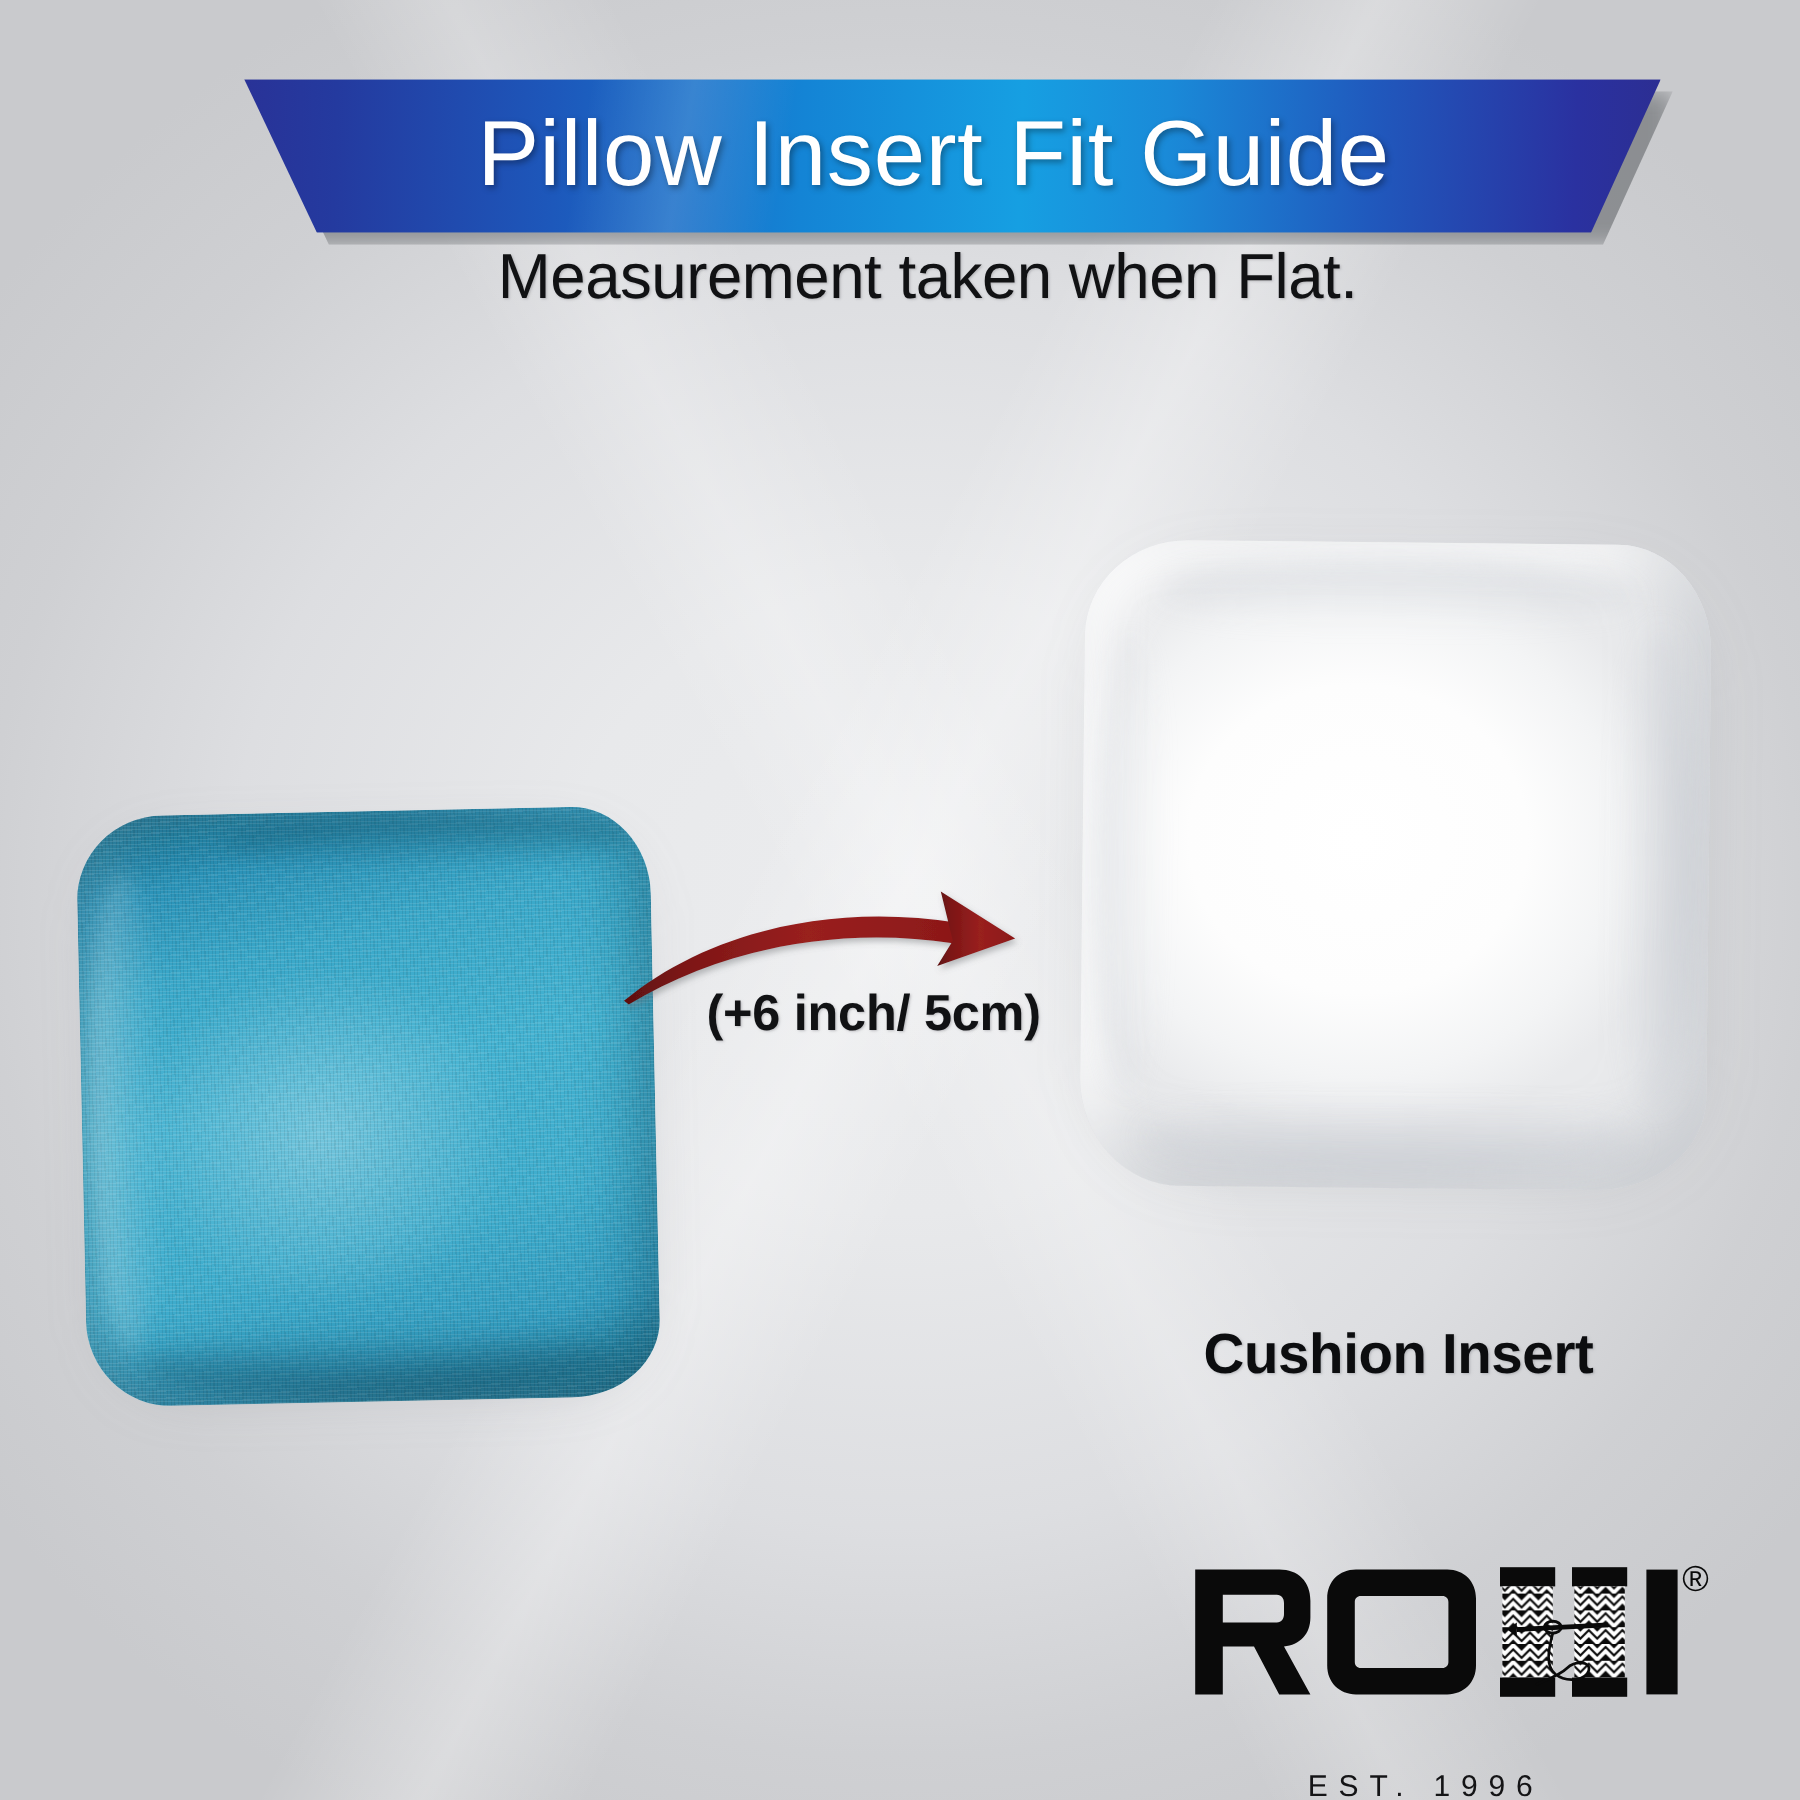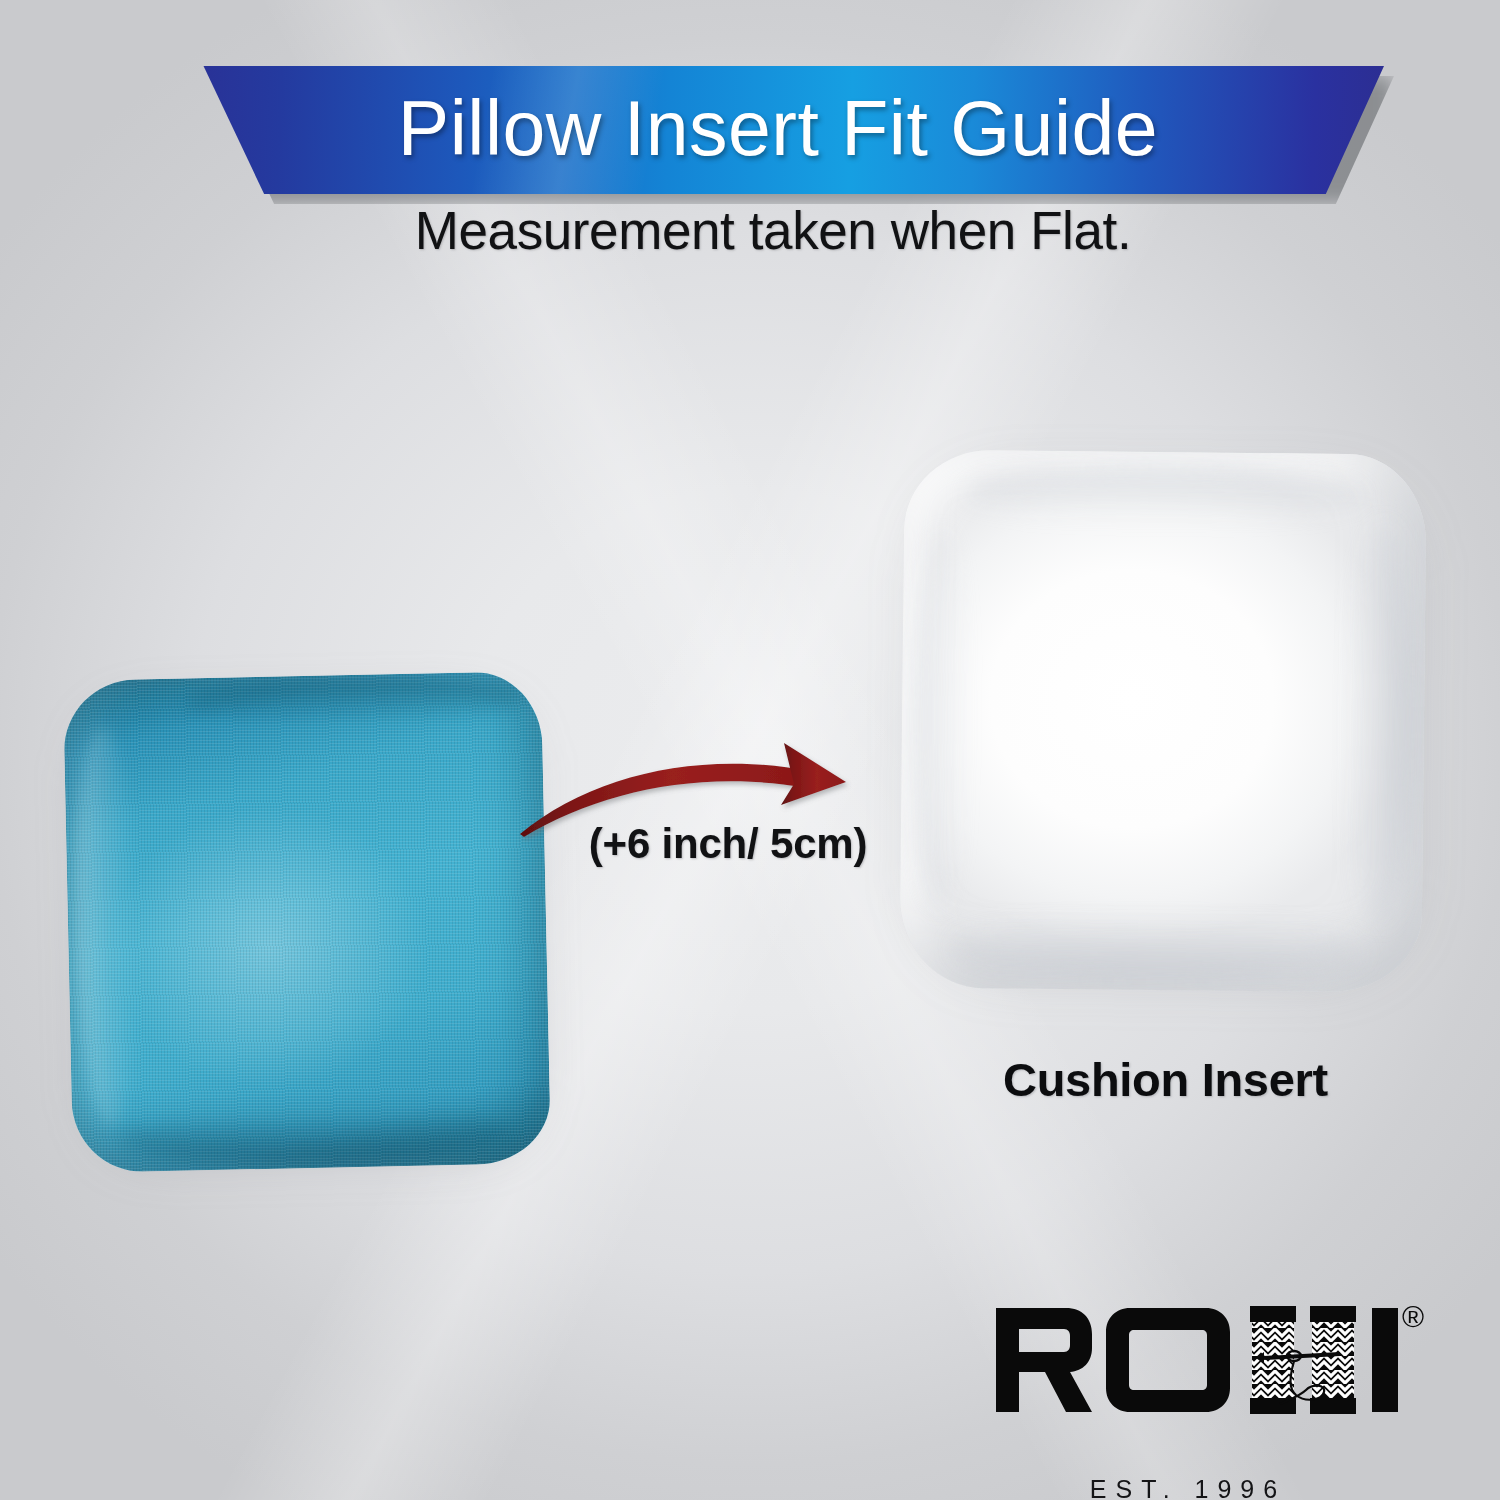--- a/index.html
+++ b/index.html
@@ -277,20 +277,21 @@
 
   
   .caption {
     position: absolute;
     color: #0c0d0f;
     font-size: 47px;
     font-weight: 700;
     letter-spacing: -0.3px;
     text-shadow: 1px 1px 2px rgba(140,142,147,0.5);
     white-space: nowrap;
+    margin-top: 48px;
   }
   .caption-cover { left: 112px; top: 1228px; }
   .caption-insert { left: 1003px; top: 1052px; }
 
   
   .logo {
     position: absolute;
     left: 988px;
     top: 1300px;
     width: 440px;

